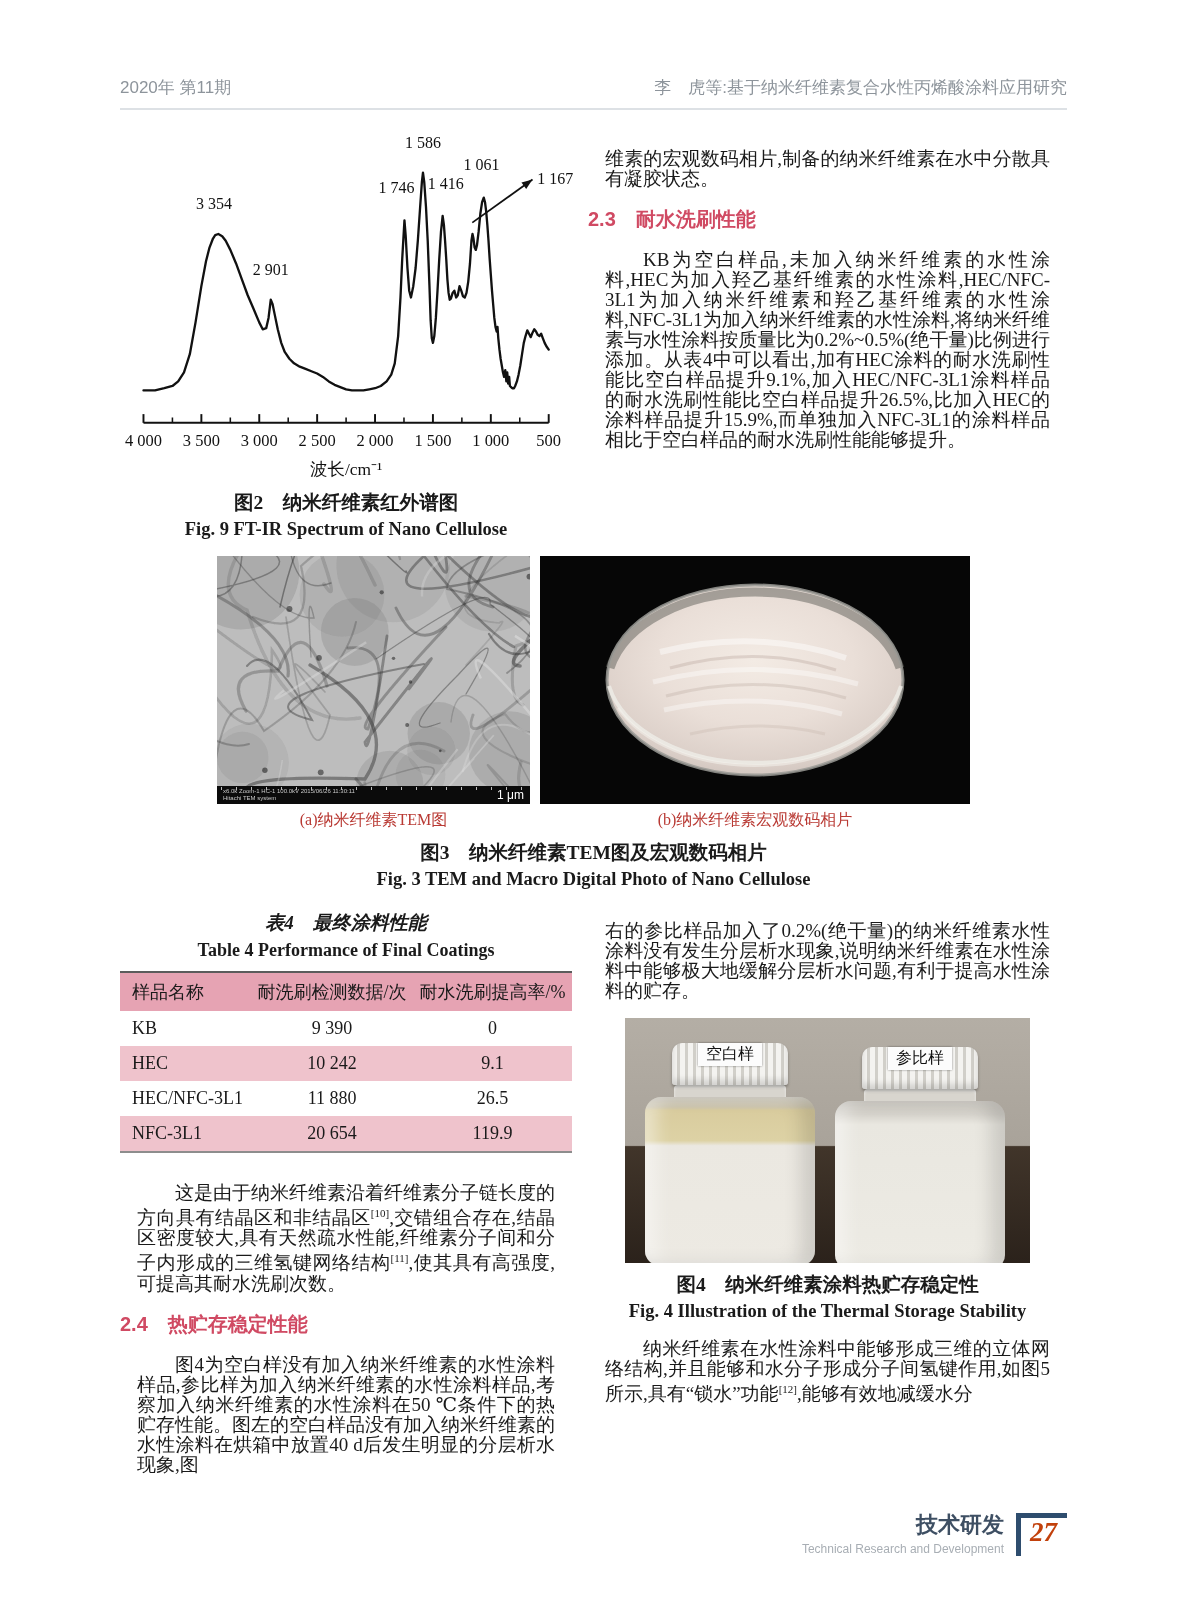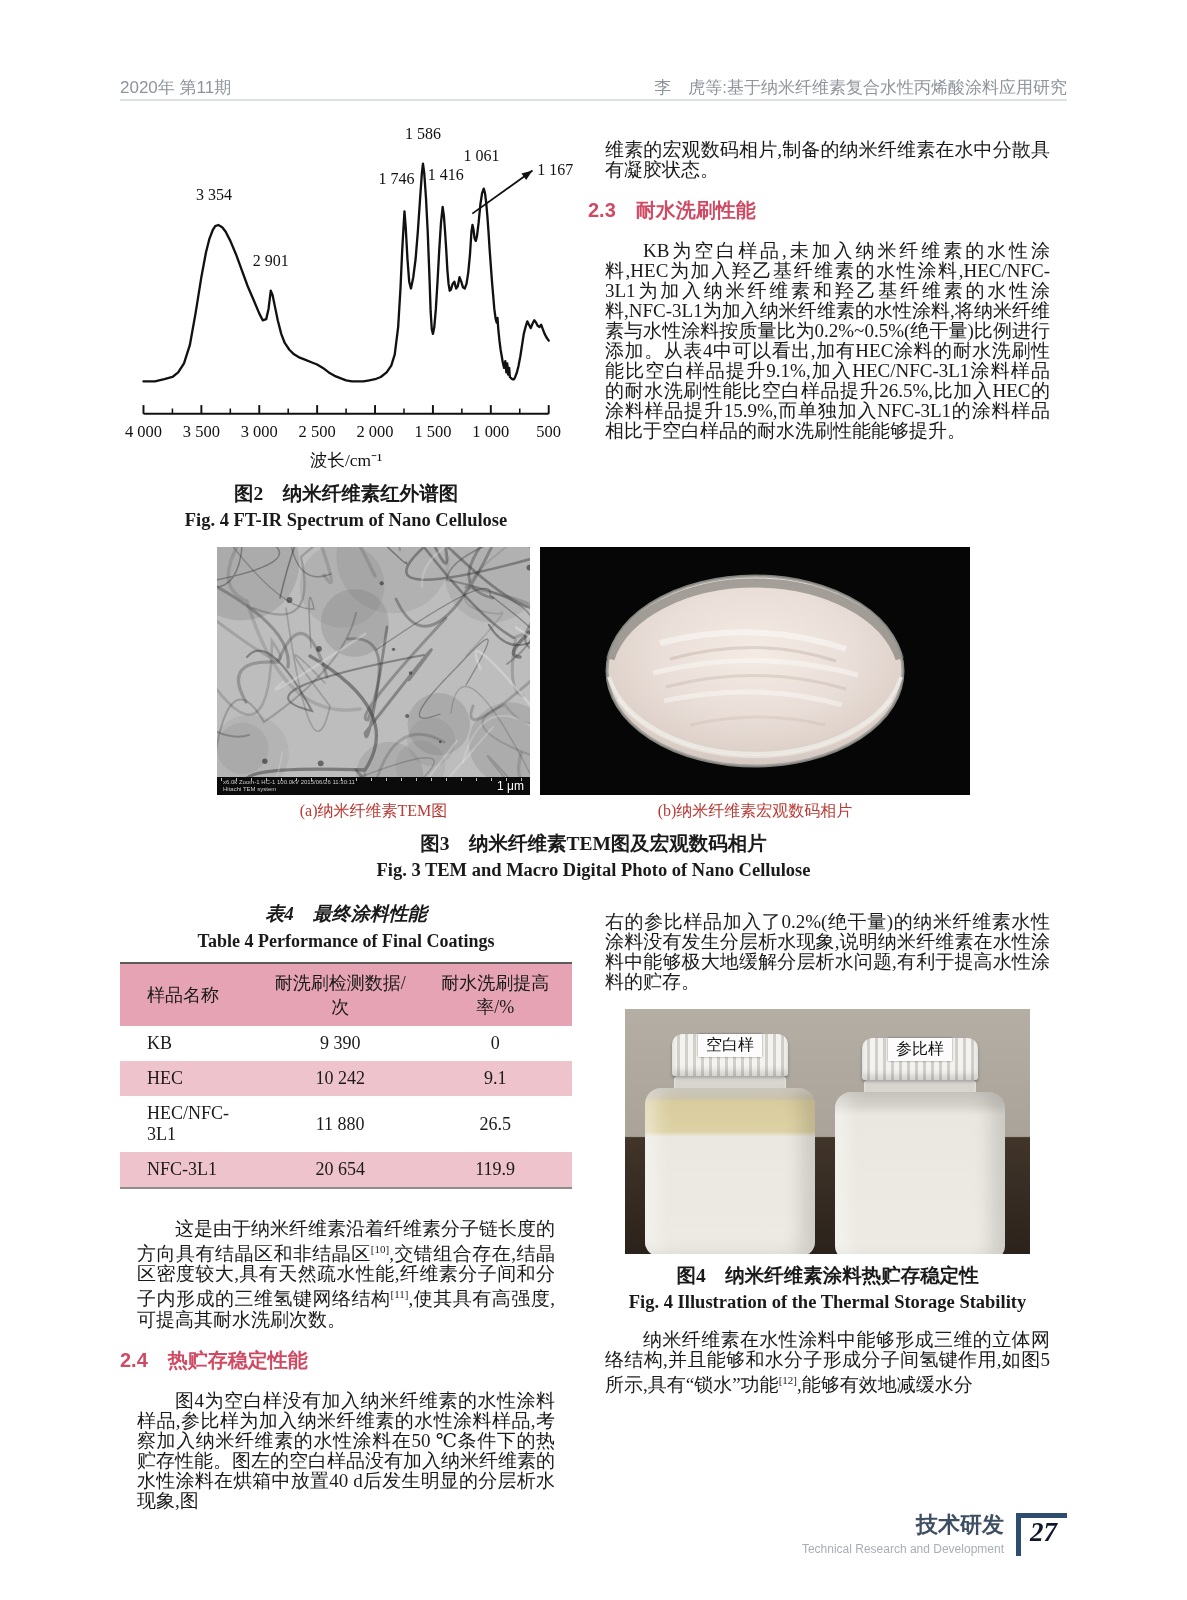--- a/index.html
+++ b/index.html
@@ -1,21 +1,21 @@
 <!DOCTYPE html>
 <html><head>
 <meta charset="utf-8">
 <style>
   html,body{margin:0;padding:0;background:#e8e8e8;}
   .page{width:1187px;height:1600px;position:relative;background:#ffffff;margin:0 auto;
         font-family:"Liberation Serif","DejaVu Serif",serif;color:#1a1a1a;overflow:hidden;}
   
   .hdr{margin:76px 120px 0 120px;display:flex;justify-content:space-between;align-items:flex-start;
        font-family:"Liberation Sans","DejaVu Sans",sans-serif;font-size:17px;color:#8d949b;
-       border-bottom:2px solid #dde1e5;}
+       padding-bottom:9px;border-bottom:2px solid #dde1e5;}
   .content{margin:0 120px;}
   .row2col{display:grid;grid-template-columns:452px 479px;column-gap:16px;}
   .row-top{margin-top:22px;}
   
   p.body{margin:17px;text-align:justify;text-indent:2em;font-size:19px;line-height:20px;}
   p.body.noindent{text-indent:0;}
   sup{font-size:11px;}
   h3.sec{margin:10px 0 6px 0;font-family:"Liberation Sans","DejaVu Sans",sans-serif;
          font-size:20px;font-weight:bold;color:#d04a63;}
   h3.sec .num{margin-right:20px;}
@@ -47,21 +47,21 @@
   .fig3-subs .s2{width:430px;}
   
   .row-bottom{margin-top:14px;}
   
   .tbl-title-cn{font-weight:bold;font-size:19px;text-align:center;margin-top:6px;font-style:italic;}
   .tbl-title-en{font-weight:bold;font-size:18px;text-align:center;margin-top:4px;}
   table.t4{width:100%;border-collapse:collapse;margin-top:10px;border-top:2px solid #5c5c5c;
            border-bottom:2px solid #8d8d8d;font-size:18px;}
   table.t4 th{background:#e6a3b3;font-weight:normal;padding:7px 4px;text-align:center;}
   table.t4 td{padding:7px 4px;text-align:center;}
-  table.t4 .c1{text-align:left;padding-left:27px;}
+  table.t4 .c1{text-align:left;padding-left:12px;}
   table.t4 tr.pink td{background:#efc3cc;}
   .after-table{margin-top:30px !important;}
   
   .fig4{margin-top:10px;}
   .bottles{width:405px;height:245px;margin:0 auto;position:relative;overflow:hidden;
            background:linear-gradient(180deg,#b4aea5 0%,#a9a39a 52%,#41352a 52.5%,#2b221b 100%);}
   .bottle{position:absolute;}
   .b-cap{width:116px;height:42px;margin:0 auto;border-radius:10px 10px 3px 3px;position:relative;
          background:repeating-linear-gradient(90deg,#f4f3f0 0 5px,#d1cfc9 5px 8px);
          box-shadow:0 2px 3px rgba(0,0,0,.3), inset 0 -5px 6px rgba(0,0,0,.14);}
@@ -73,21 +73,21 @@
           box-shadow:inset -14px 0 18px rgba(0,0,0,.13), inset 12px 0 16px rgba(255,255,255,.4);}
   .bottle.left{left:20px;top:25px;}
   .bottle.right{left:210px;top:29px;}
   .bottle.left .b-body{background:linear-gradient(180deg,#cfcabe 0%,#cdc5ad 6%,#d9cc9e 8%,#ddd2a5 26%,#ebe8e1 29%,#edeae3 100%);}
   .bottle.right .b-body{background:linear-gradient(180deg,#c8c4bc 0%,#d6d3cc 8%,#e9e7e0 14%,#edebe4 100%);}
   
   .pfoot{position:absolute;right:120px;bottom:44px;display:flex;align-items:flex-end;}
   .ftxt{text-align:right;margin-right:12px;}
   .fcn{font-family:"Liberation Sans","DejaVu Sans",sans-serif;font-weight:bold;font-size:22px;color:#3e4f63;}
   .fen{font-family:"Liberation Sans","DejaVu Sans",sans-serif;font-size:12px;color:#a8aeb4;margin-top:2px;}
-  .fpage{border-top:5px solid #2e4d6e;border-left:5px solid #2e4d6e;color:#0f172a;
+  .fpage{border-top:5px solid #2e4d6e;border-left:5px solid #2e4d6e;color:#c2410c;
          font-family:"Liberation Serif",serif;font-weight:bold;font-style:italic;font-size:27px;
          padding:1px 10px 10px 9px;line-height:1;}
 </style>
 </head>
 <body>
 
 <div class="page">
 
   <header class="hdr">
     <span>2020年 第11期</span>
@@ -130,21 +130,21 @@
             <text x="155.252" y="147.29999999999998" text-anchor="middle" class="peaklab">2 901</text>
             <text x="284.9514285714286" y="63.06" text-anchor="middle" class="peaklab">1 746</text>
             <text x="312.30057142857146" y="16.25999999999999" text-anchor="middle" class="peaklab">1 586</text>
             <text x="335.7085714285714" y="58.379999999999995" text-anchor="middle" class="peaklab">1 416</text>
             <text x="372.7314285714286" y="39.66" text-anchor="middle" class="peaklab">1 061</text>
             <line x1="363.1771428571428" y1="93.47999999999999" x2="425.28" y2="49.02000000000001" stroke="#111" stroke-width="1.8"></line>
             <polygon points="425.28,49.02000000000001 413.89093447091085,52.0081744216351 418.7806744335865,58.83828738537246" fill="#111"></polygon>
             <text x="430.28" y="54.02000000000001" text-anchor="start" class="peaklab">1 167</text>
           </svg>
         <div class="cap-cn">图2　纳米纤维素红外谱图</div>
-        <div class="cap-en">Fig. 4  FT-IR Spectrum of Nano Cellulose</div>
+        <div class="cap-en">Fig. 9  FT-IR Spectrum of Nano Cellulose</div>
       </figure>
 
       <div>
         <p class="body noindent">维素的宏观数码相片,制备的纳米纤维素在水中分散具有凝胶状态。</p>
         <h3 class="sec">
           <span class="num">2.3</span><span>耐水洗刷性能</span>
         </h3>
         <p class="body">KB为空白样品,未加入纳米纤维素的水性涂料,HEC为加入羟乙基纤维素的水性涂料,HEC/NFC-3L1为加入纳米纤维素和羟乙基纤维素的水性涂料,NFC-3L1为加入纳米纤维素的水性涂料,将纳米纤维素与水性涂料按质量比为0.2%~0.5%(绝干量)比例进行添加。从表4中可以看出,加有HEC涂料的耐水洗刷性能比空白样品提升9.1%,加入HEC/NFC-3L1涂料样品的耐水洗刷性能比空白样品提升26.5%,比加入HEC的涂料样品提升15.9%,而单独加入NFC-3L1的涂料样品相比于空白样品的耐水洗刷性能能够提升。</p>
       </div>
     </div>

